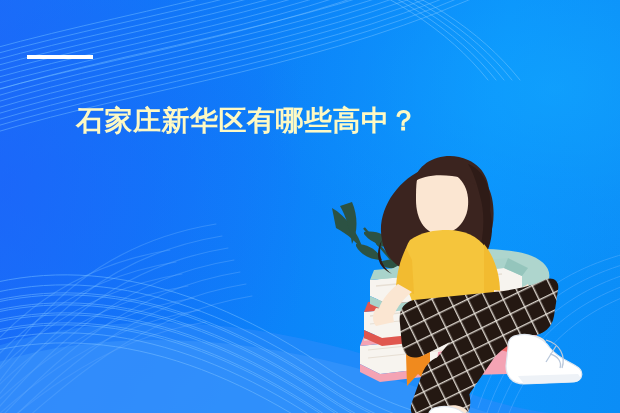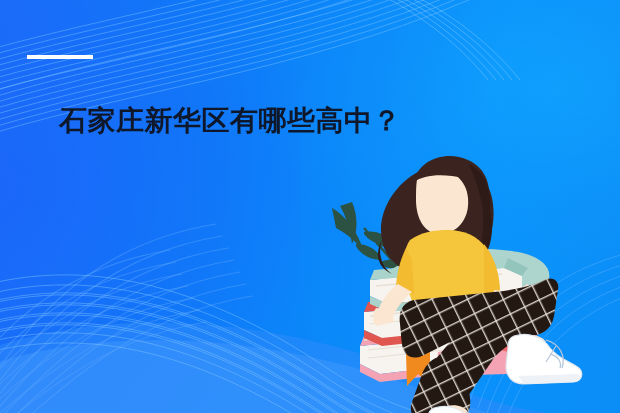--- a/index.html
+++ b/index.html
@@ -79,27 +79,27 @@
     left: 27px;
     top: 55px;
     width: 66px;
     height: 4px;
     background: #ffffff;
   }
 
   
   .headline {
     position: absolute;
-    left: 59px;
+    left: 76px;
     top: 104px;
     margin: 0;
     font-size: 28px;
     line-height: 34px;
     font-weight: bold;
-    color: #0f172a;
+    color: #fef9c3;
     letter-spacing: 0.5px;
     white-space: nowrap;
     font-family: "DejaVu Sans", "Liberation Sans", sans-serif;
   }
 
   
   .illus {
     position: absolute;
     left: 318px;
     top: 140px;

